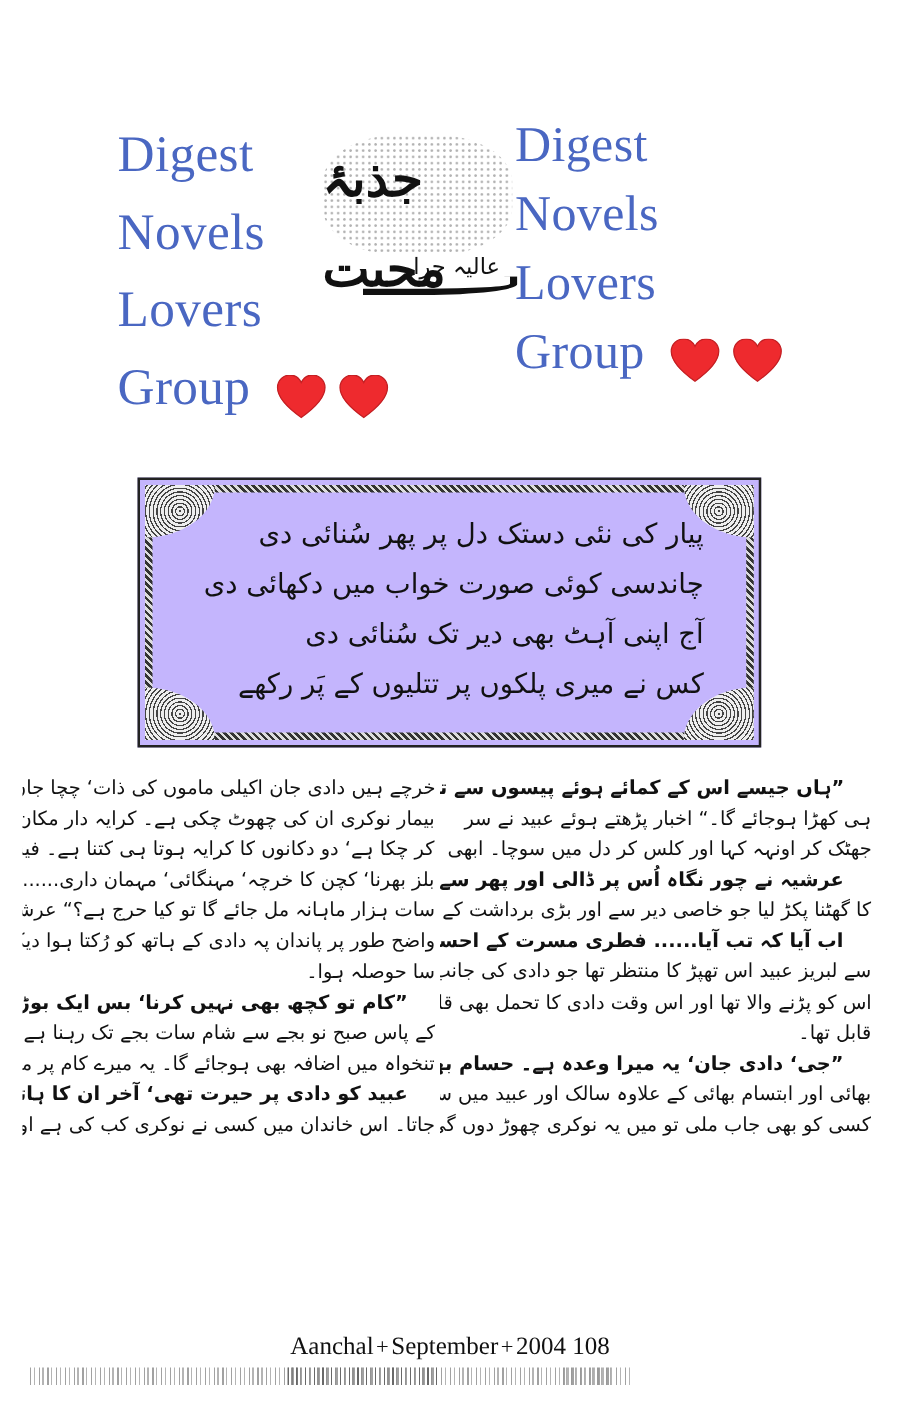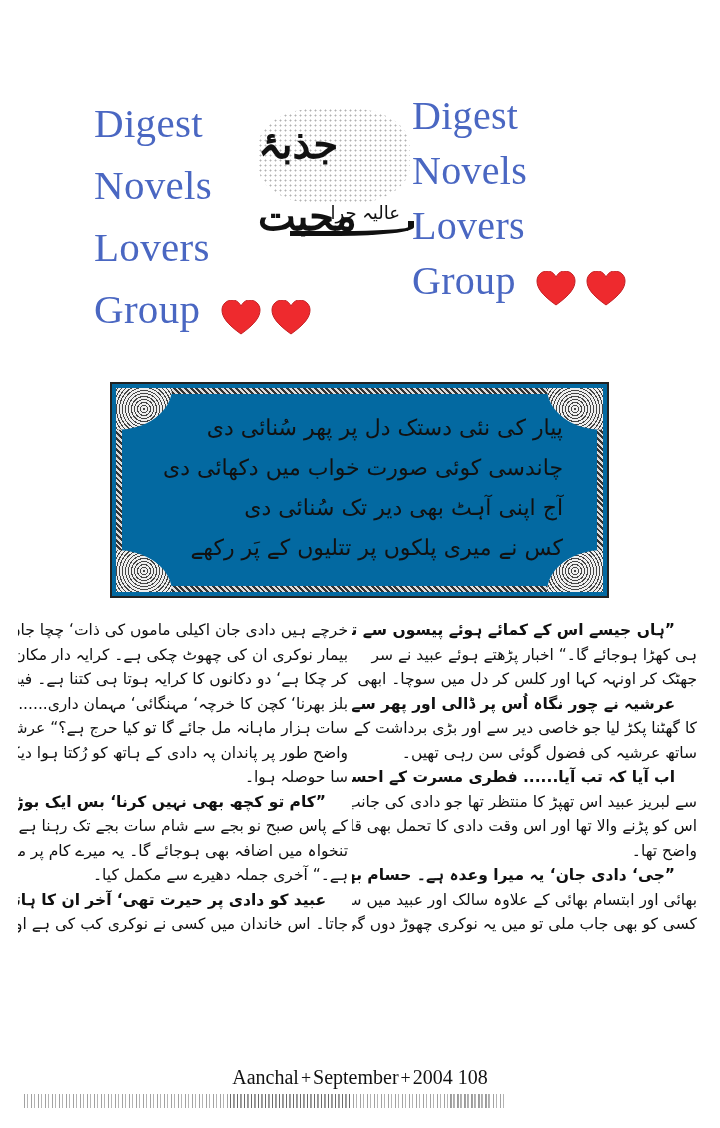--- a/index.html
+++ b/index.html
@@ -14,21 +14,21 @@
   .hearts { display: inline-block; vertical-align: middle; margin-left: 10px; }
   .heart { display: inline-block; width: 40px; height: 36px; vertical-align: middle; }
 
   .title-art { position: absolute; left: 258px; top: 108px; width: 152px; height: 96px; }
   .title-text { position: absolute; left: 0; top: 0; width: 152px; text-align: left; font-family: "DejaVu Serif", serif; font-size: 40px; font-weight: bold; color: #111; direction: rtl; line-height: 72px; }
   .speckle { position: absolute; inset: 0; background-image: radial-gradient(#222 0.8px, transparent 1.2px); background-size: 5px 5px; opacity: 0.35; border-radius: 40%; }
   .author { position: absolute; left: 290px; top: 200px; width: 118px; height: 38px; direction: rtl; }
   .author-text { position: absolute; right: 8px; top: 2px; font-size: 18px; color: #111; font-family: "DejaVu Sans", sans-serif; }
   .author-swoosh { position: absolute; left: 0; bottom: 2px; width: 118px; height: 10px; border-bottom: 5px solid #111; border-right: 6px solid #111; border-radius: 0 0 60% 0; }
 
-  .poem-box { position: absolute; left: 110px; top: 382px; width: 495px; height: 212px; border: 2px solid #222; background: #0369a1; }
+  .poem-box { position: absolute; left: 110px; top: 382px; width: 495px; height: 212px; border: 2px solid #222; background: #c4b5fd; }
   .poem-box::before { content: ""; position: absolute; inset: 4px; border: 6px solid transparent; border-image: repeating-linear-gradient(45deg, #333 0 2px, #ddd 2px 4px) 6; }
   .corner { position: absolute; width: 56px; height: 42px; background: repeating-radial-gradient(circle, #444 0 1px, #eee 1px 3px); }
   .corner.tl { left: 4px; top: 4px; border-bottom-right-radius: 100% 100%; }
   .corner.tr { right: 4px; top: 4px; border-bottom-left-radius: 100% 100%; }
   .corner.bl { left: 4px; bottom: 4px; border-top-right-radius: 100% 100%; }
   .corner.br { right: 4px; bottom: 4px; border-top-left-radius: 100% 100%; }
   .poem { position: absolute; left: 40px; right: 44px; top: 24px; direction: rtl; font-family: "DejaVu Serif", serif; font-size: 22px; line-height: 40px; color: #111; }
   .poem .pl { display: block; white-space: nowrap; }
 
   .col { position: absolute; top: 618px; direction: rtl; font-family: "DejaVu Sans", sans-serif; font-size: 15.5px; line-height: 24.5px; color: #111; text-align: justify; }
@@ -101,42 +101,40 @@
     <span class="pl">کس نے میری پلکوں پر تتلیوں کے پَر رکھے</span>
   </div>
 </div>
 
 <div class="col col-right">
   <span class="ln start">”ہاں جیسے اس کے کمائے ہوئے پیسوں سے تو محل</span>
   <span class="ln">ہی کھڑا ہوجائے گا۔“ اخبار پڑھتے ہوئے عبید نے سر</span>
   <span class="ln">جھٹک کر اونہہ کہا اور کلس کر دل میں سوچا۔ ابھی وہ خاموش</span>
   <span class="ln start">عرشیہ نے چور نگاہ اُس پر ڈالی اور پھر سے دادی اماں</span>
   <span class="ln">کا گھٹنا پکڑ لیا جو خاصی دیر سے اور بڑی برداشت کے</span>
-  <span class="ln">ساتھ عرشیہ کی فضول گوئی سن رہی تھیں۔</span>
   <span class="ln start">اب آیا کہ تب آیا...... فطری مسرت کے احساس</span>
   <span class="ln">سے لبریز عبید اس تھپڑ کا منتظر تھا جو دادی کی جانب سے</span>
   <span class="ln">اس کو پڑنے والا تھا اور اس وقت دادی کا تحمل بھی قابل</span>
-  <span class="ln">واضح تھا۔</span>
+  <span class="ln">قابل تھا۔</span>
   <span class="ln start">”جی‘ دادی جان‘ یہ میرا وعدہ ہے۔ حسام بھائی‘ وقار</span>
   <span class="ln">بھائی اور ابتسام بھائی کے علاوہ سالک اور عبید میں سے</span>
   <span class="ln">کسی کو بھی جاب ملی تو میں یہ نوکری چھوڑ دوں گی۔ اتنے</span>
 </div>
 
 <div class="col col-left">
   <span class="ln">خرچے ہیں دادی جان اکیلی ماموں کی ذات‘ چچا جان</span>
   <span class="ln">بیمار نوکری ان کی چھوٹ چکی ہے۔ کرایہ دار مکان پر قبضہ</span>
   <span class="ln">کر چکا ہے‘ دو دکانوں کا کرایہ ہوتا ہی کتنا ہے۔ فیس دینا‘</span>
   <span class="ln">بلز بھرنا‘ کچن کا خرچہ‘ مہنگائی‘ مہمان داری...... اگر مجھے</span>
   <span class="ln">سات ہزار ماہانہ مل جائے گا تو کیا حرج ہے؟“ عرشیہ کی</span>
   <span class="ln">واضح طور پر پاندان پہ دادی کے ہاتھ کو رُکتا ہوا دیکھا۔ ذرا</span>
   <span class="ln">سا حوصلہ ہوا۔</span>
   <span class="ln start">”کام تو کچھ بھی نہیں کرنا‘ بس ایک بوڑھی عورت</span>
   <span class="ln">کے پاس صبح نو بجے سے شام سات بجے تک رہنا ہے۔</span>
   <span class="ln">تنخواہ میں اضافہ بھی ہوجائے گا۔ یہ میرے کام پر منحصر</span>
-  <span class="ln">ہے۔“ آخری جملہ دھیرے سے مکمل کیا۔</span>
   <span class="ln start">عبید کو دادی پر حیرت تھی‘ آخر ان کا ہاتھ اٹھ کیوں نہیں</span>
   <span class="ln">جاتا۔ اس خاندان میں کسی نے نوکری کب کی ہے اور</span>
 </div>
 
 <div class="footer">
   <span>Aanchal</span><span class="sep">+</span><span>September</span><span class="sep">+</span><span>2004</span>&nbsp;<span>108</span>
 </div>
 <div class="noise"></div>
 <div class="noise b"></div>
 <div class="noise c"></div>

